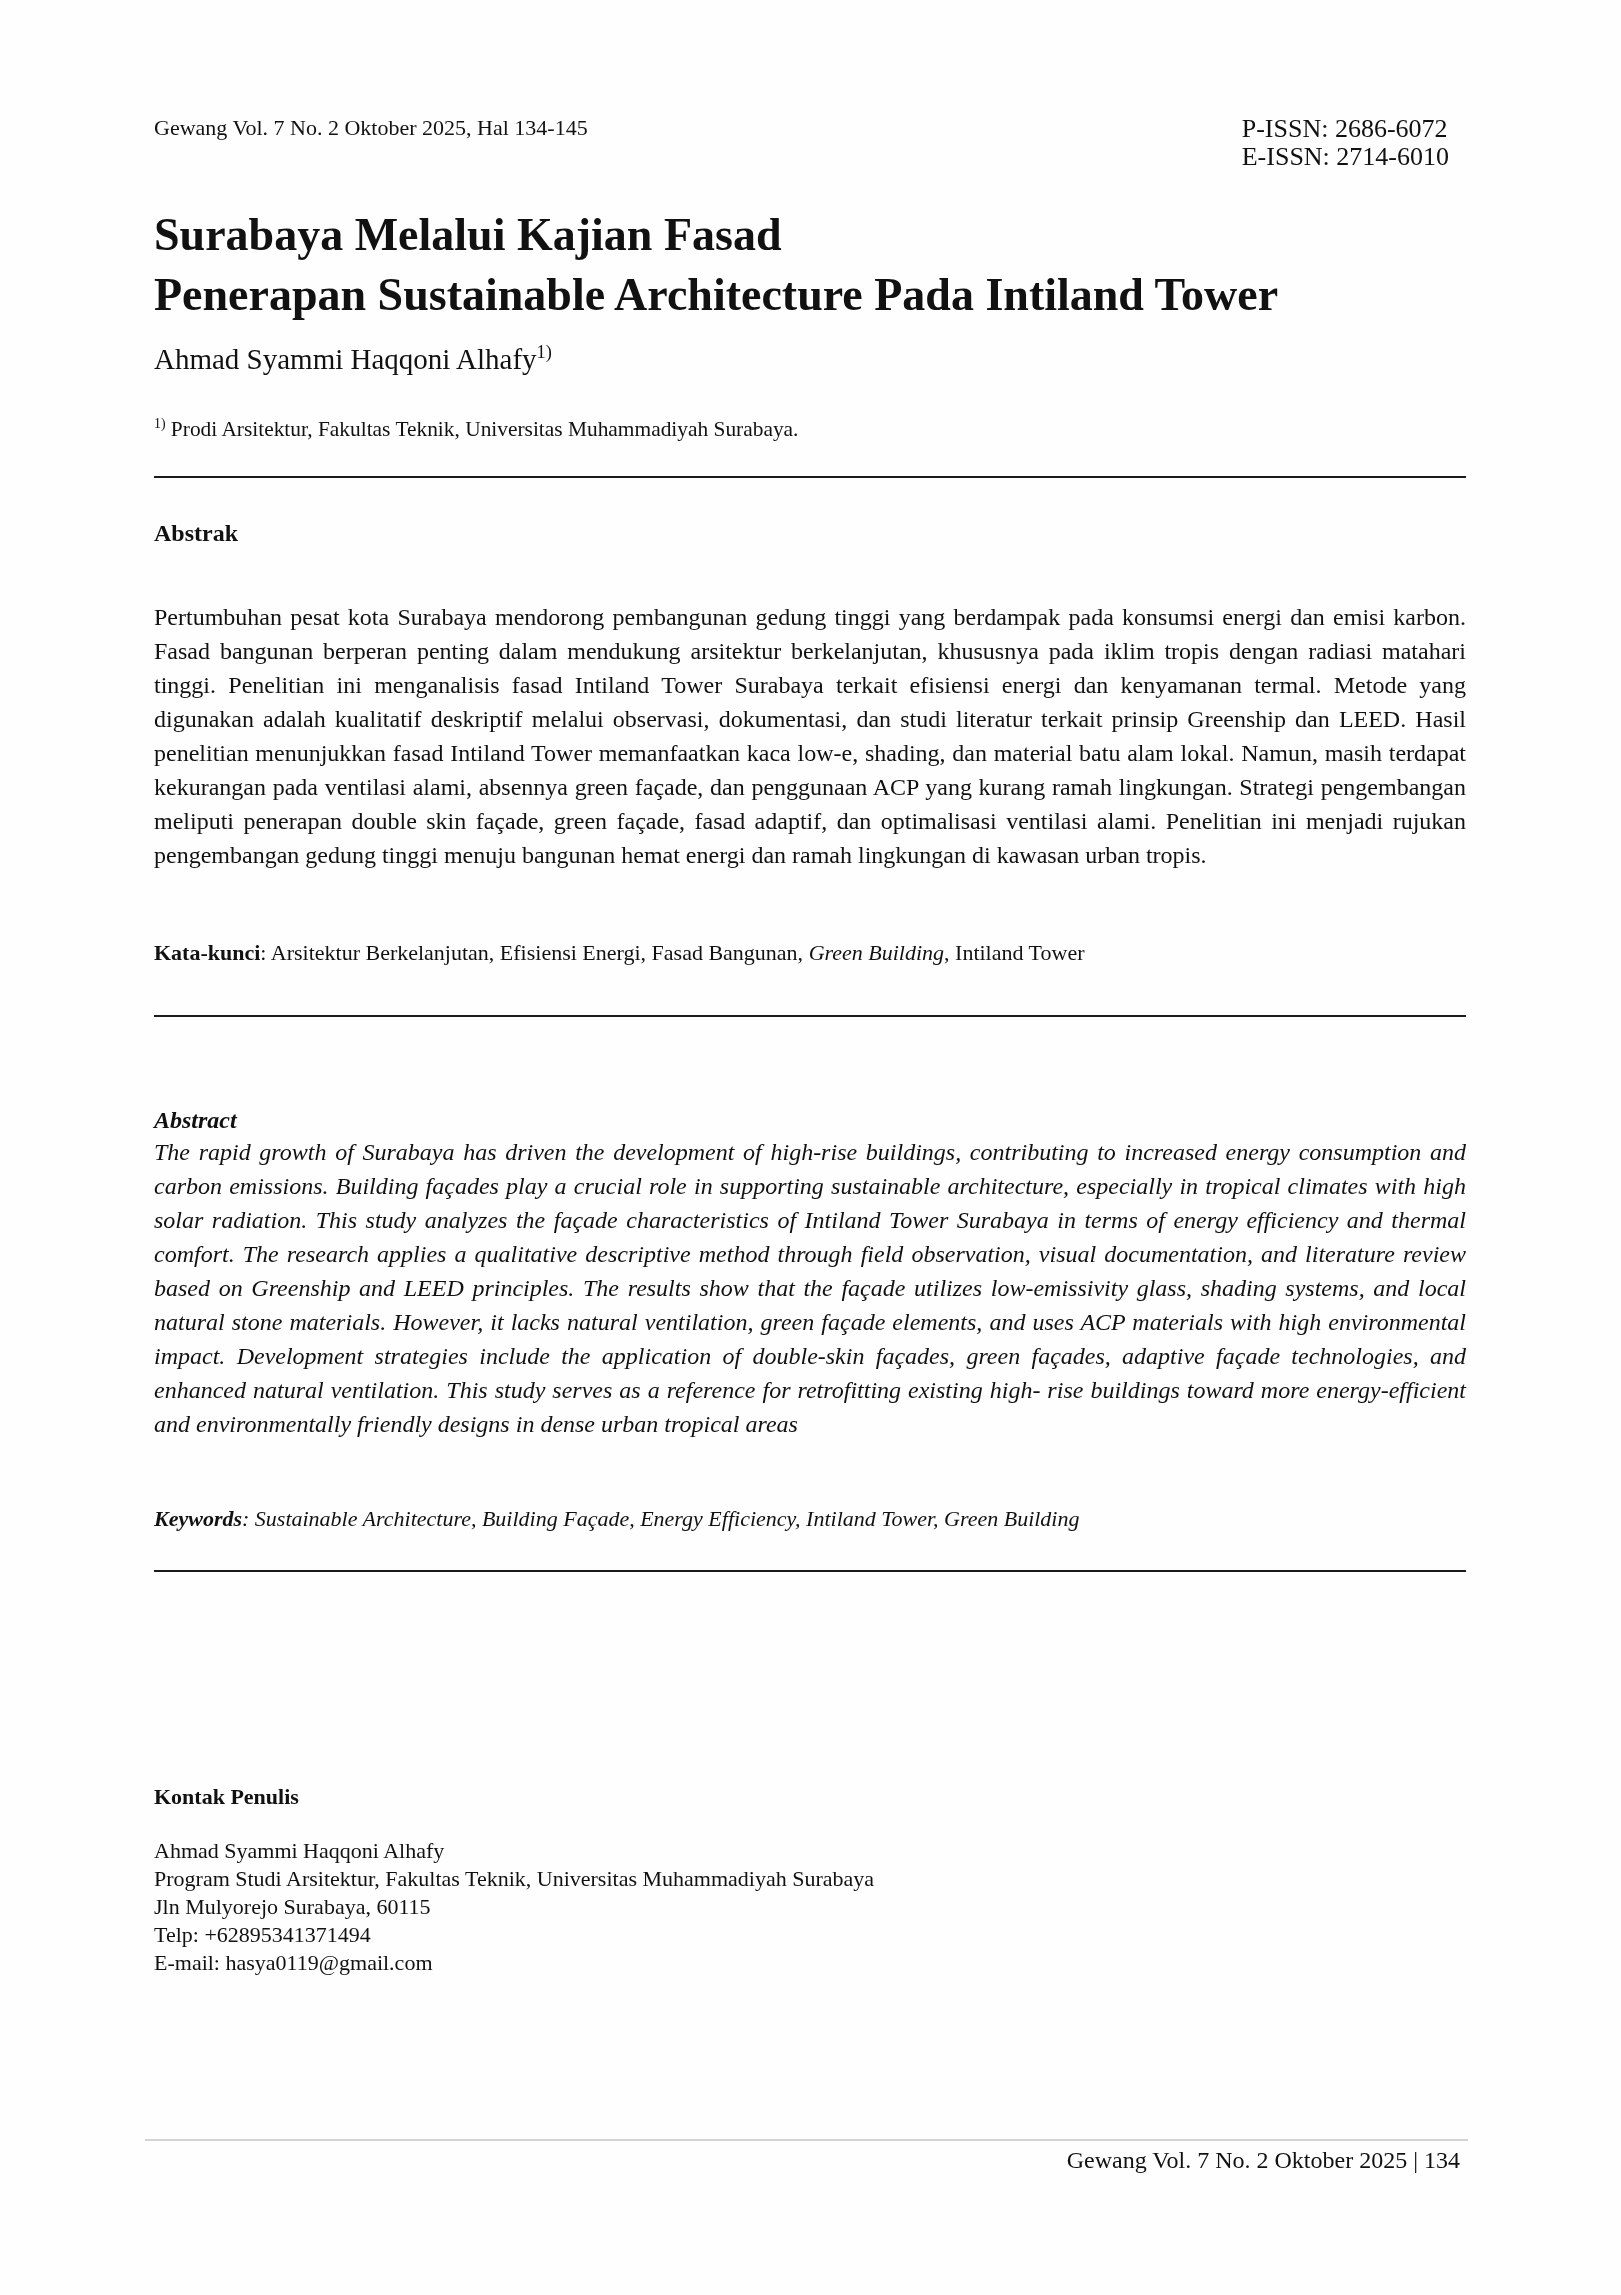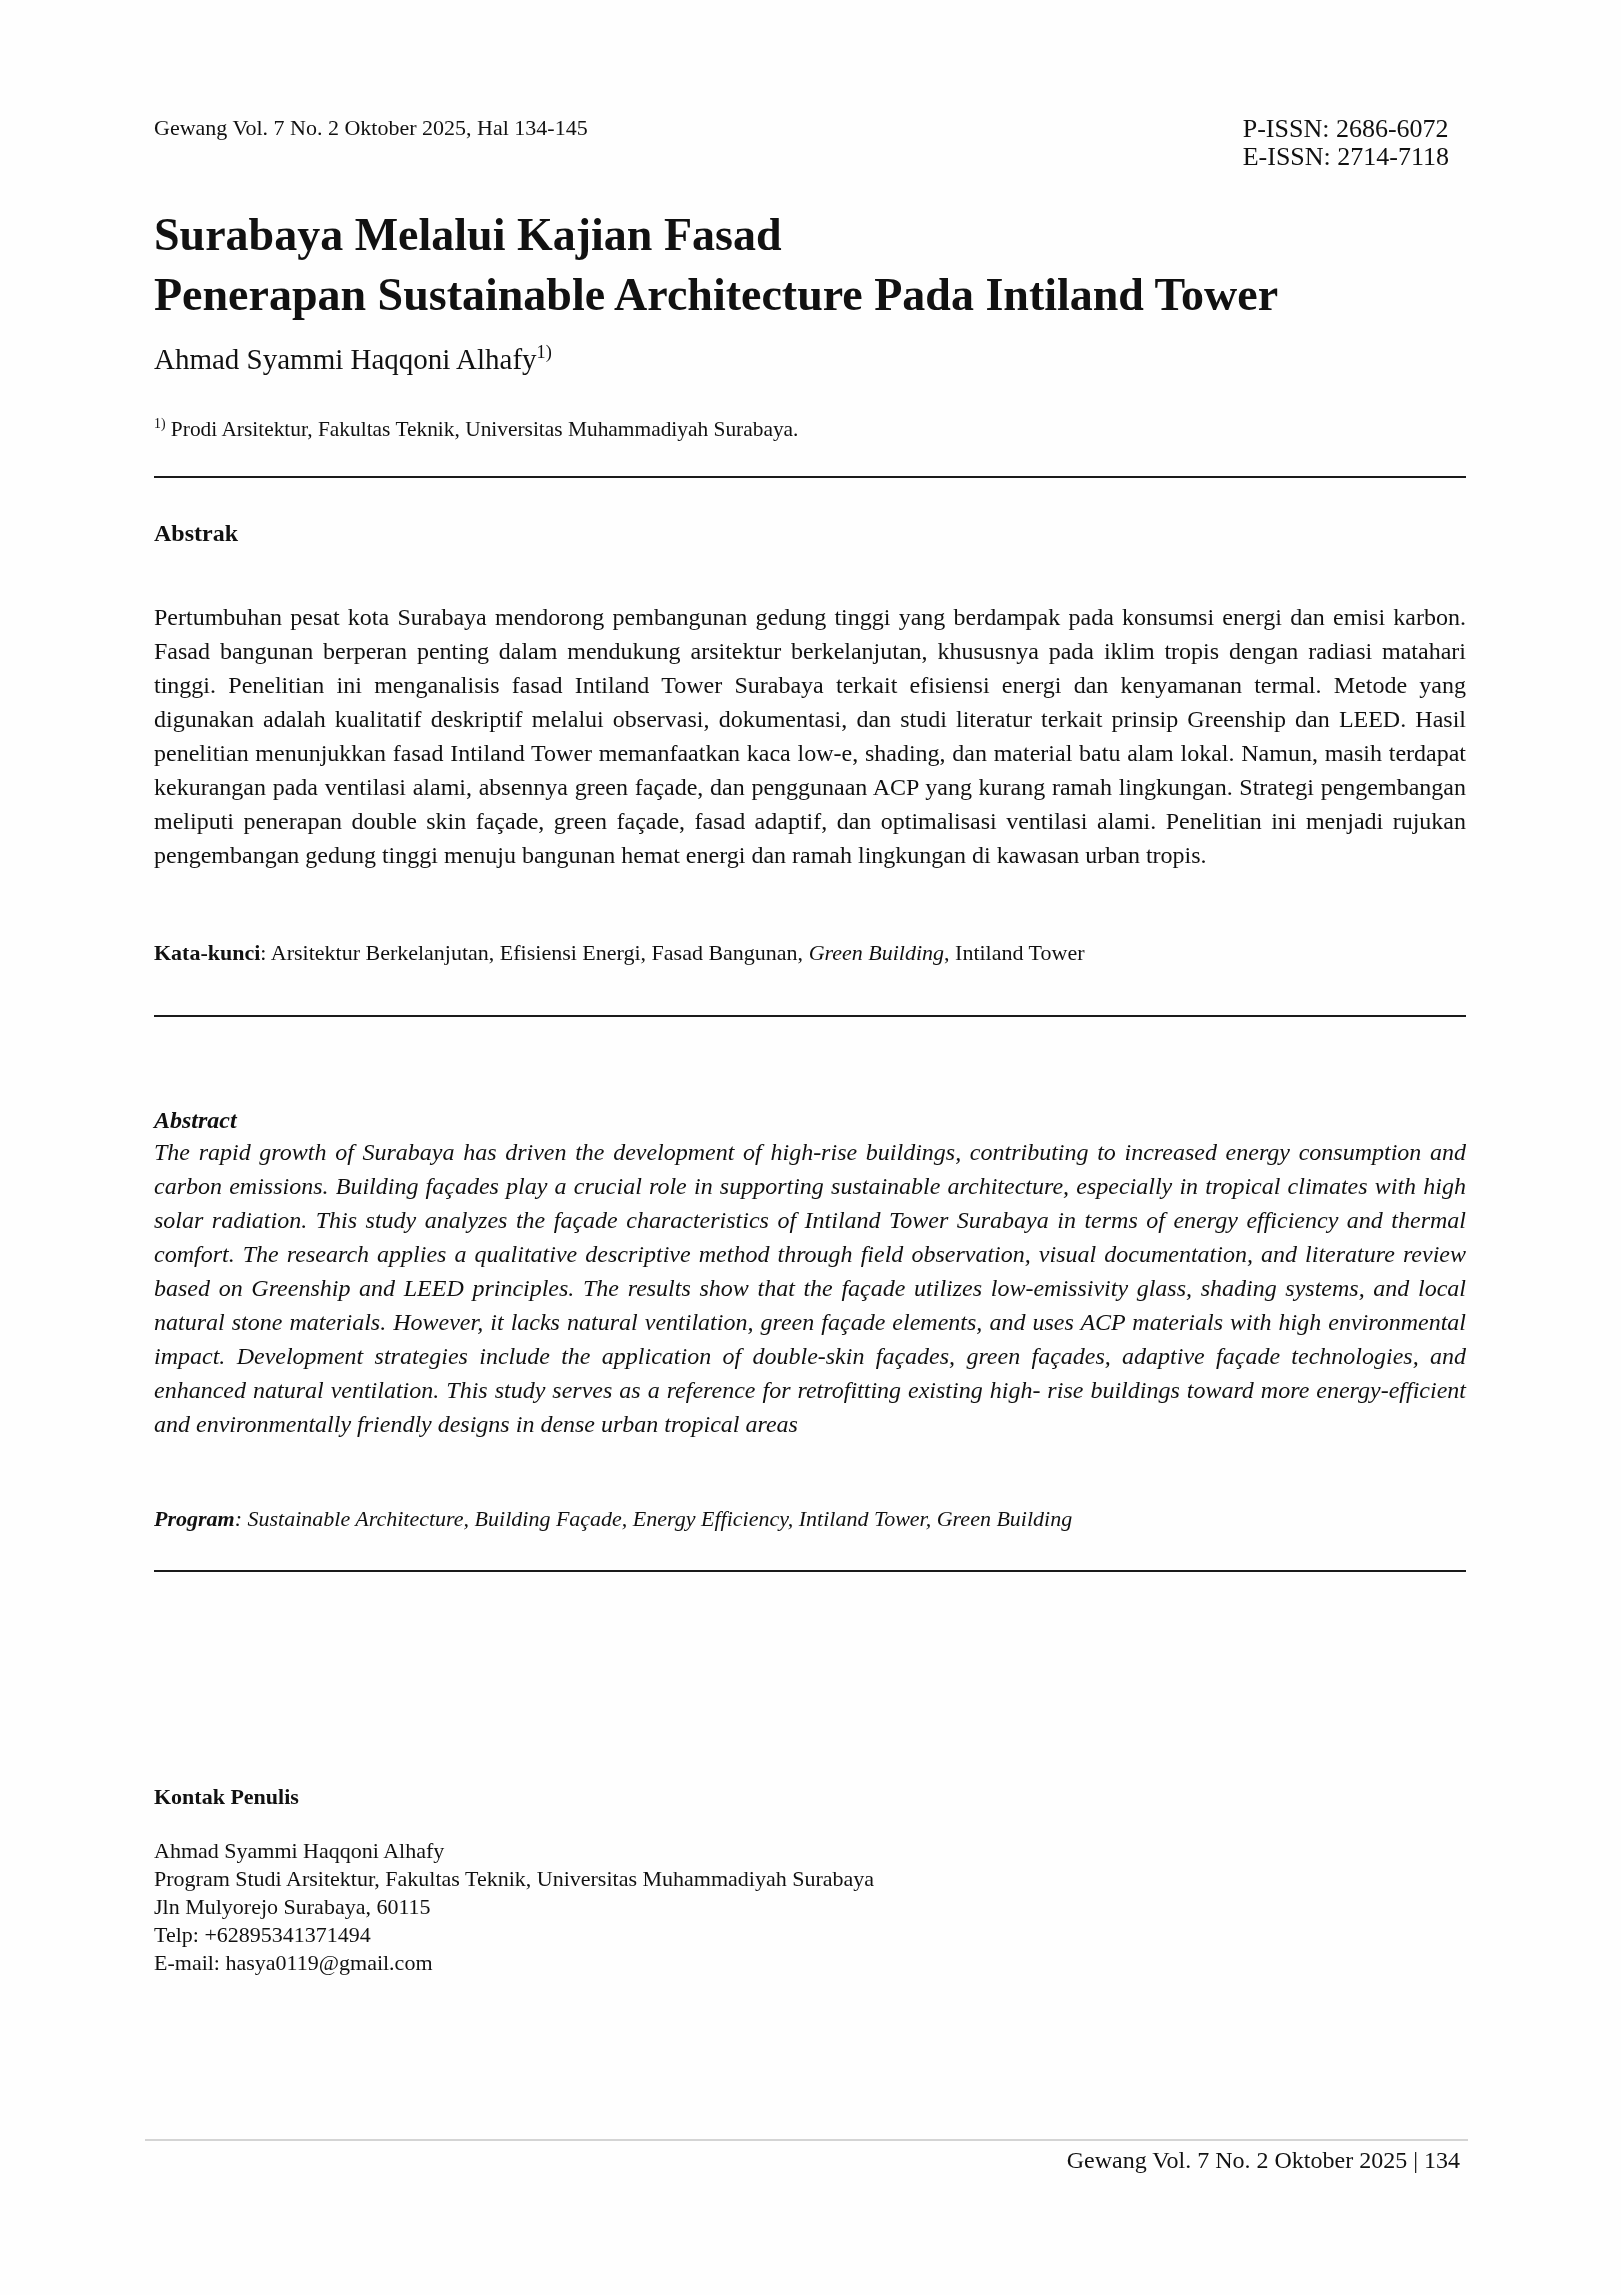--- a/index.html
+++ b/index.html
@@ -31,21 +31,21 @@
   .contact div { white-space: nowrap; }
   .foot-rule { left: 145px; width: 1323px; height: 1.5px; background: #d4d4d4; top: 2139px; }
   .foot { right: 162px; top: 2147px; font-size: 24px; }
 </style>
 </head>
 <body>
 
 <div class="abs hdr-left">Gewang Vol. 7 No. 2 Oktober 2025, Hal 134-145</div>
 <div class="abs hdr-right">
   <div>P-ISSN: 2686-6072</div>
-  <div>E-ISSN: 2714-7118</div>
+  <div>E-ISSN: 2714-6010</div>
 </div>
 
 <div class="abs title">
   <div>Surabaya Melalui Kajian Fasad</div>
   <div>Penerapan Sustainable Architecture Pada Intiland Tower</div>
 </div>
 
 <div class="abs author"><span>Ahmad Syammi Haqqoni Alhafy</span><sup>1)</sup></div>
 
 <div class="abs affil"><sup>1)</sup> <span>Prodi Arsitektur, Fakultas Teknik, Universitas Muhammadiyah Surabaya.</span></div>
@@ -53,21 +53,21 @@
 <div class="abs rule" style="top:476px;"></div>
 
 <div class="abs sec-title" style="top:520px;">Abstrak</div>
 <div class="abs para" style="top:600px;">Pertumbuhan pesat kota Surabaya mendorong pembangunan gedung tinggi yang berdampak pada konsumsi energi dan emisi karbon. Fasad bangunan berperan penting dalam mendukung arsitektur berkelanjutan, khususnya pada iklim tropis dengan radiasi matahari tinggi. Penelitian ini menganalisis fasad Intiland Tower Surabaya terkait efisiensi energi dan kenyamanan termal. Metode yang digunakan adalah kualitatif deskriptif melalui observasi, dokumentasi, dan studi literatur terkait prinsip Greenship dan LEED. Hasil penelitian menunjukkan fasad Intiland Tower memanfaatkan kaca low-e, shading, dan material batu alam lokal. Namun, masih terdapat kekurangan pada ventilasi alami, absennya green façade, dan penggunaan ACP yang kurang ramah lingkungan. Strategi pengembangan meliputi penerapan double skin façade, green façade, fasad adaptif, dan optimalisasi ventilasi alami. Penelitian ini menjadi rujukan pengembangan gedung tinggi menuju bangunan hemat energi dan ramah lingkungan di kawasan urban tropis.</div>
 <div class="abs kw" style="top:940px;"><b>Kata-kunci</b><span>: Arsitektur Berkelanjutan, Efisiensi Energi, Fasad Bangunan, </span><i>Green Building</i><span>, Intiland Tower</span></div>
 
 <div class="abs rule" style="top:1015px;"></div>
 
 <div class="abs sec-title it" style="top:1075px;">Abstract</div>
 <div class="abs para it" style="top:1135px;">The rapid growth of Surabaya has driven the development of high-rise buildings, contributing to increased energy consumption and carbon emissions. Building façades play a  crucial role in  supporting sustainable architecture, especially in tropical climates with high solar radiation. This study analyzes the façade characteristics of Intiland Tower Surabaya in terms of energy efficiency and thermal comfort. The research applies a qualitative descriptive method through field observation, visual documentation, and literature review based on Greenship and LEED principles. The results show that the façade utilizes low-emissivity glass, shading systems, and local natural stone materials. However, it lacks natural ventilation, green façade elements, and uses ACP materials with high environmental impact. Development strategies include the application of double-skin façades, green façades, adaptive façade technologies, and enhanced natural ventilation. This study serves as a reference for retrofitting existing high- rise buildings toward more energy-efficient and environmentally friendly designs in dense urban tropical areas</div>
-<div class="abs kw it" style="top:1506px;"><b>Program</b><span>: Sustainable Architecture, Building Façade, Energy Efficiency, Intiland Tower, Green Building</span></div>
+<div class="abs kw it" style="top:1506px;"><b>Keywords</b><span>: Sustainable Architecture, Building Façade, Energy Efficiency, Intiland Tower, Green Building</span></div>
 
 <div class="abs rule" style="top:1570px;"></div>
 
 <div class="abs contact-title">Kontak Penulis</div>
 <div class="abs contact">
   <div>Ahmad Syammi Haqqoni Alhafy</div>
   <div>Program Studi Arsitektur, Fakultas Teknik, Universitas Muhammadiyah Surabaya</div>
   <div>Jln Mulyorejo Surabaya, 60115</div>
   <div>Telp: +62895341371494</div>
   <div>E-mail: hasya0119@gmail.com</div>

